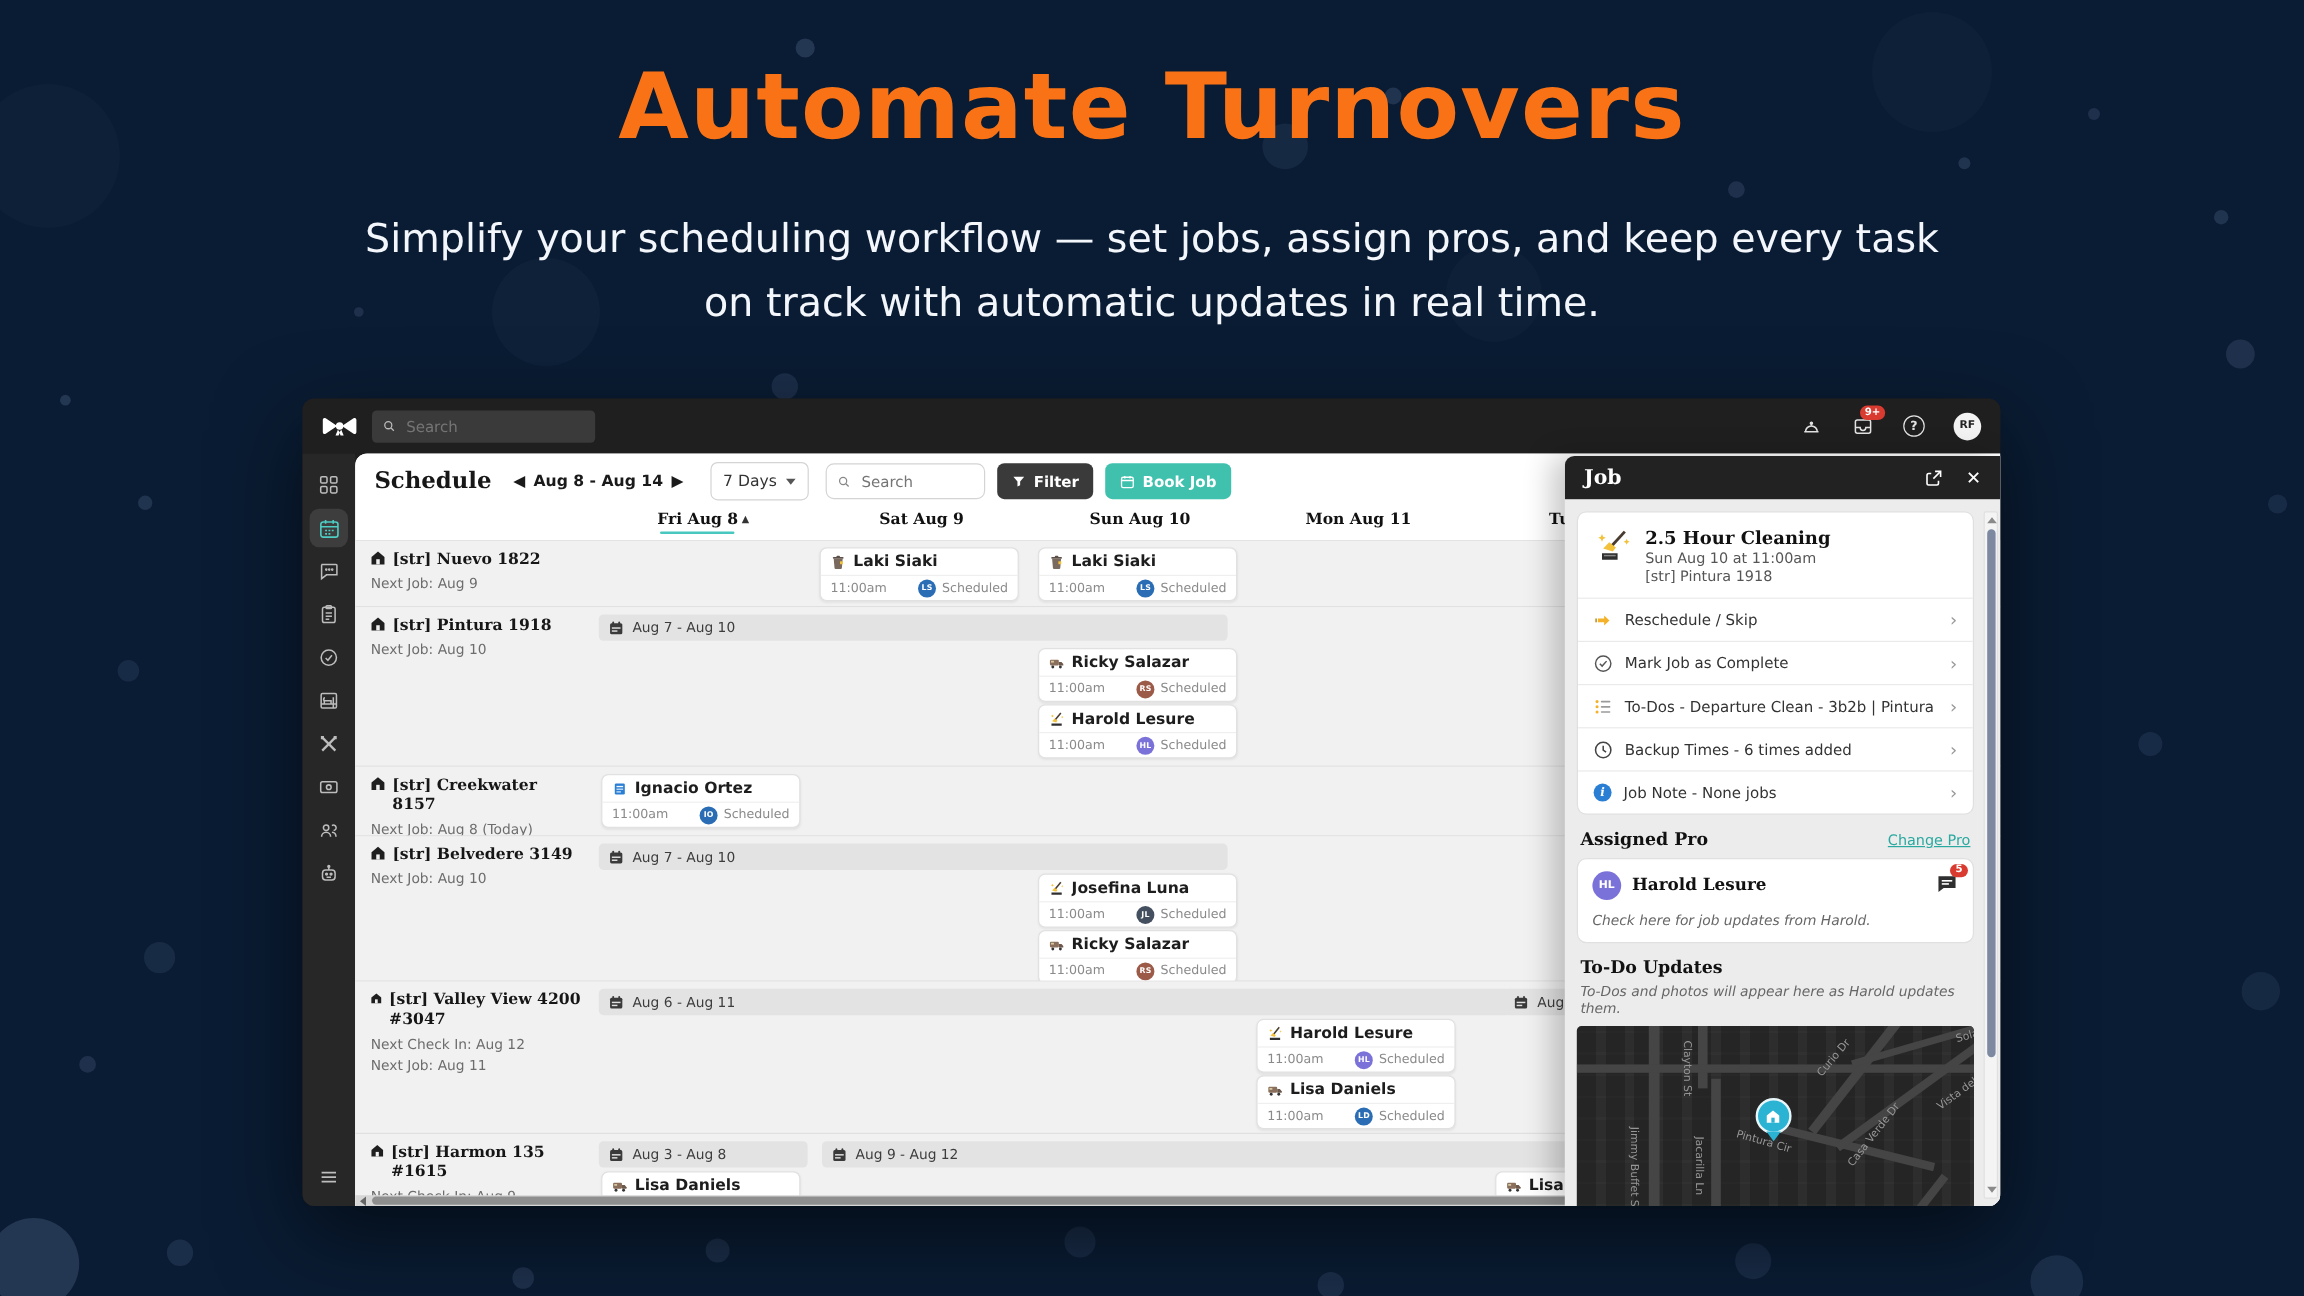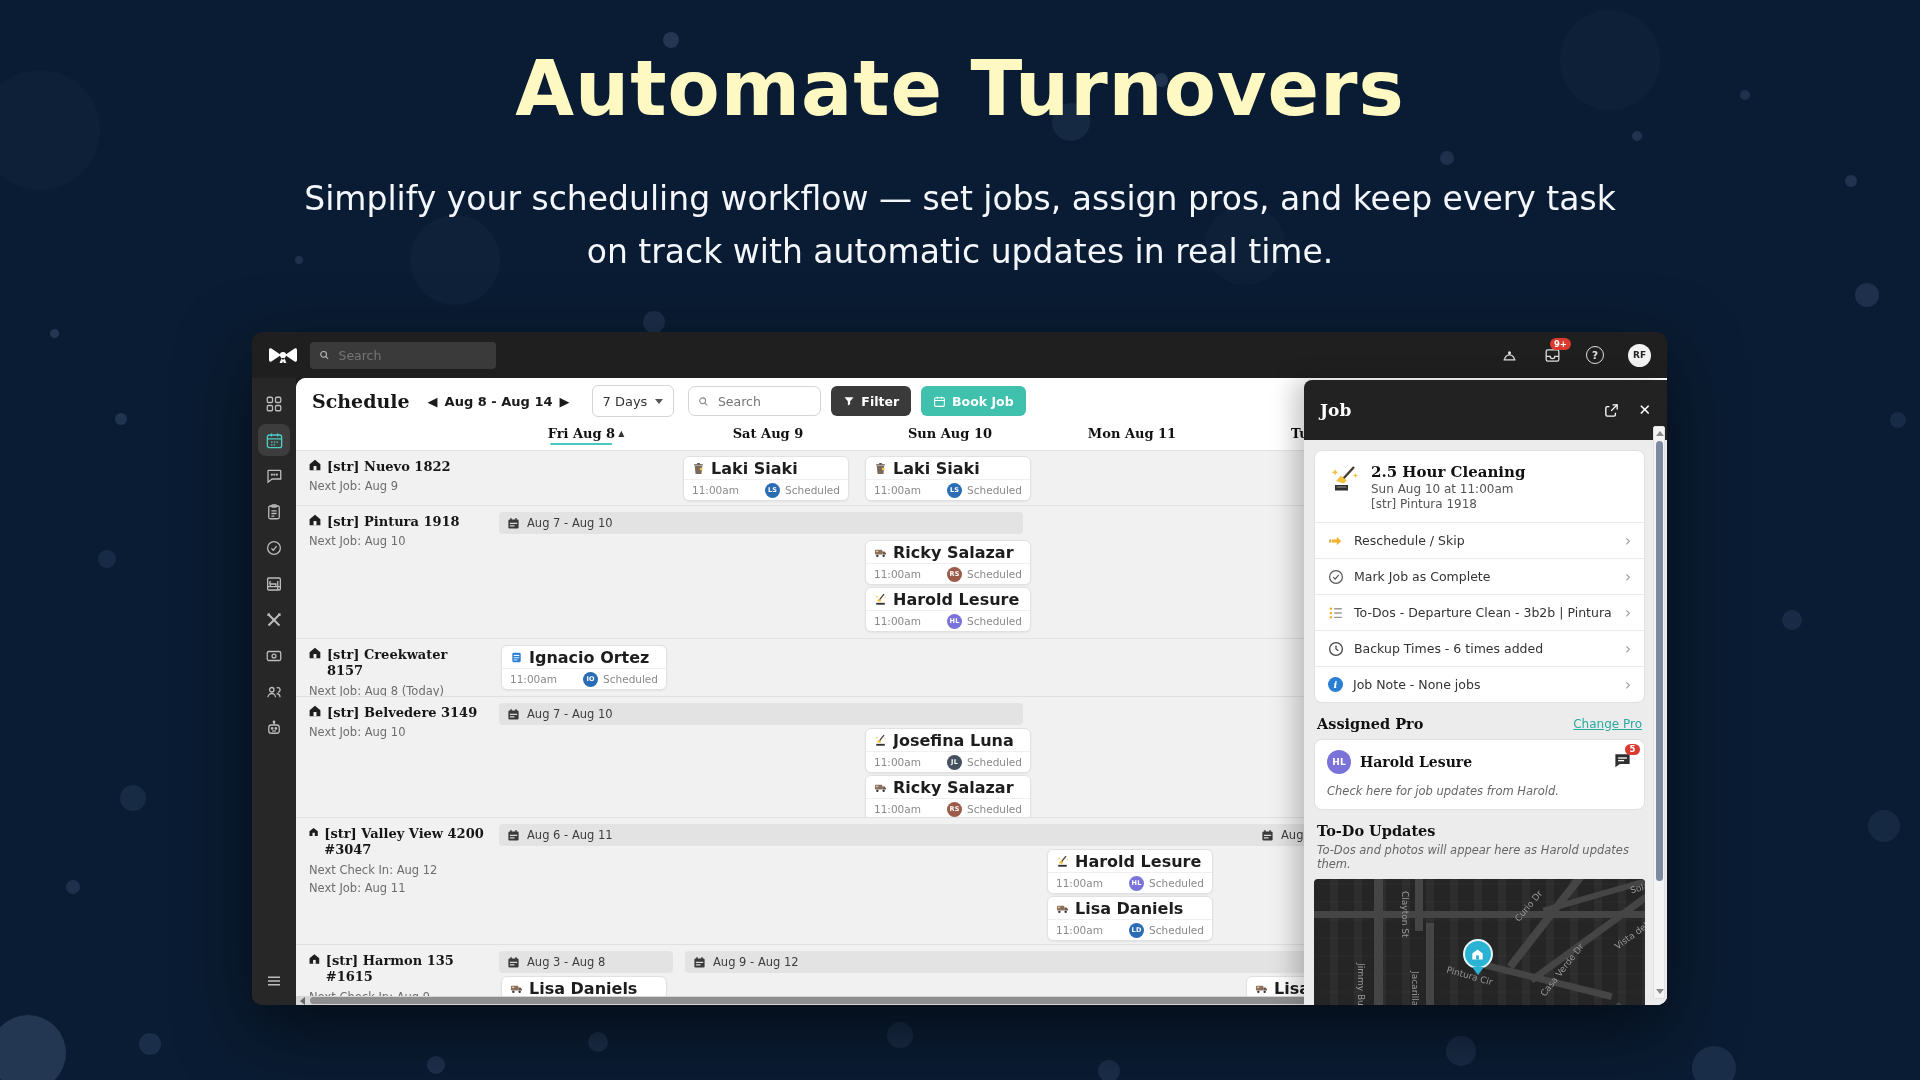--- a/index.html
+++ b/index.html
@@ -6,21 +6,21 @@
   body{
     width:1920px;height:1080px;position:relative;overflow:hidden;
     background:#0a1c33;
     font-family:"DejaVu Sans","Liberation Sans",sans-serif;
   }
   
   .dot{position:absolute;border-radius:50%;background:#3c5174;}
   
   .hero-title{
     position:absolute;top:44px;left:0;width:1920px;text-align:center;
-    font-size:76px;font-weight:700;color:#fef9c3;letter-spacing:1px;
+    font-size:76px;font-weight:700;color:#f97316;letter-spacing:1px;
   }
   .hero-sub{
     position:absolute;top:172px;left:285px;width:1350px;text-align:center;
     font-size:33px;font-weight:500;color:#f3f6fb;line-height:1.62;
   }
   
   .app{
     position:absolute;left:252px;top:332px;width:1415px;height:673px;
     border-radius:10px;overflow:hidden;background:#1e1e1e;
     box-shadow:0 24px 70px rgba(0,0,0,.55);
@@ -93,38 +93,38 @@
   .prop-line{font-size:11.5px;color:#6d6d6d;margin-top:4px;}
   .bar{
     position:absolute;height:22px;background:#e3e3e3;border-radius:4px;display:flex;align-items:center;gap:7px;
     padding:0 8px;box-sizing:border-box;font-size:11.5px;color:#3d3d3d;cursor:pointer;
   }
   .card{
     position:absolute;width:166px;background:#fff;border:1px solid #e1e1e1;border-radius:6px;
     box-shadow:0 1px 2px rgba(0,0,0,.06);cursor:pointer;box-sizing:border-box;
   }
   .card-head{height:22px;display:flex;align-items:center;gap:6px;padding:0 8px;border-bottom:1px solid #efefef;}
-  .jname{font-size:16px;color:#1d1d1d;font-weight:600;white-space:nowrap;overflow:hidden;}
+  .jname{font-size:13px;color:#1d1d1d;font-weight:600;white-space:nowrap;overflow:hidden;}
   .card-foot{height:20px;display:flex;align-items:center;justify-content:space-between;padding:0 8px;}
   .jtime{font-size:10.5px;color:#8a8a8a;}
   .jright{display:flex;align-items:center;gap:5px;}
   .badge{width:15px;height:15px;border-radius:50%;color:#fff;font-size:6.5px;font-weight:700;
     display:flex;align-items:center;justify-content:center;letter-spacing:.2px;}
   .b-blue{background:#2a6db5;} .b-rust{background:#9c5a48;} .b-purple{background:#7b72d9;} .b-slate{background:#44505f;}
   .jstatus{font-size:10.5px;color:#8a8a8a;}
   
   .hscroll{position:absolute;left:0;right:0;bottom:0;height:9px;background:#d6d6d6;display:flex;align-items:center;}
   .hthumb{position:absolute;left:14px;width:1000px;height:7px;background:#8e8e8e;border-radius:4px;cursor:pointer;}
   .harrow{width:0;height:0;border-top:4px solid transparent;border-bottom:4px solid transparent;border-right:5px solid #666;margin-left:4px;}
   
   .panel{
     position:absolute;right:0;top:48px;width:363px;height:625px;background:#ececec;z-index:5;
     border-radius:8px 0 0 0;box-shadow:-10px 0 24px rgba(0,0,0,.22);overflow:hidden;
   }
-  .panel-head{height:60px;background:#222;display:flex;align-items:center;padding:0 16px;box-sizing:border-box;}
+  .panel-head{height:36px;background:#222;display:flex;align-items:center;padding:0 16px;box-sizing:border-box;}
   .panel-title{font-family:"DejaVu Serif","Liberation Serif",serif;font-weight:700;font-size:17px;color:#fff;}
   .ph-icons{margin-left:auto;display:flex;align-items:center;gap:18px;}
   .close-x{color:#fff;font-size:15px;cursor:pointer;line-height:1;}
   .panel-body{position:relative;padding:10px 22px 10px 10px;box-sizing:border-box;height:581px;}
   .pcard{background:#fff;border:1px solid #e0e0e0;border-radius:8px;overflow:hidden;}
   .summary{display:flex;gap:11px;padding:12px 13px 11px;}
   .sum-title{font-family:"DejaVu Serif","Liberation Serif",serif;font-weight:700;font-size:15px;color:#111;}
   .sum-line{font-size:12px;color:#555;margin-top:1px;}
   .action{display:flex;align-items:center;gap:10px;height:35px;padding:0 13px;border-top:1px solid #eaeaea;cursor:pointer;}
   .action-label{font-size:12.5px;color:#333;white-space:nowrap;}

